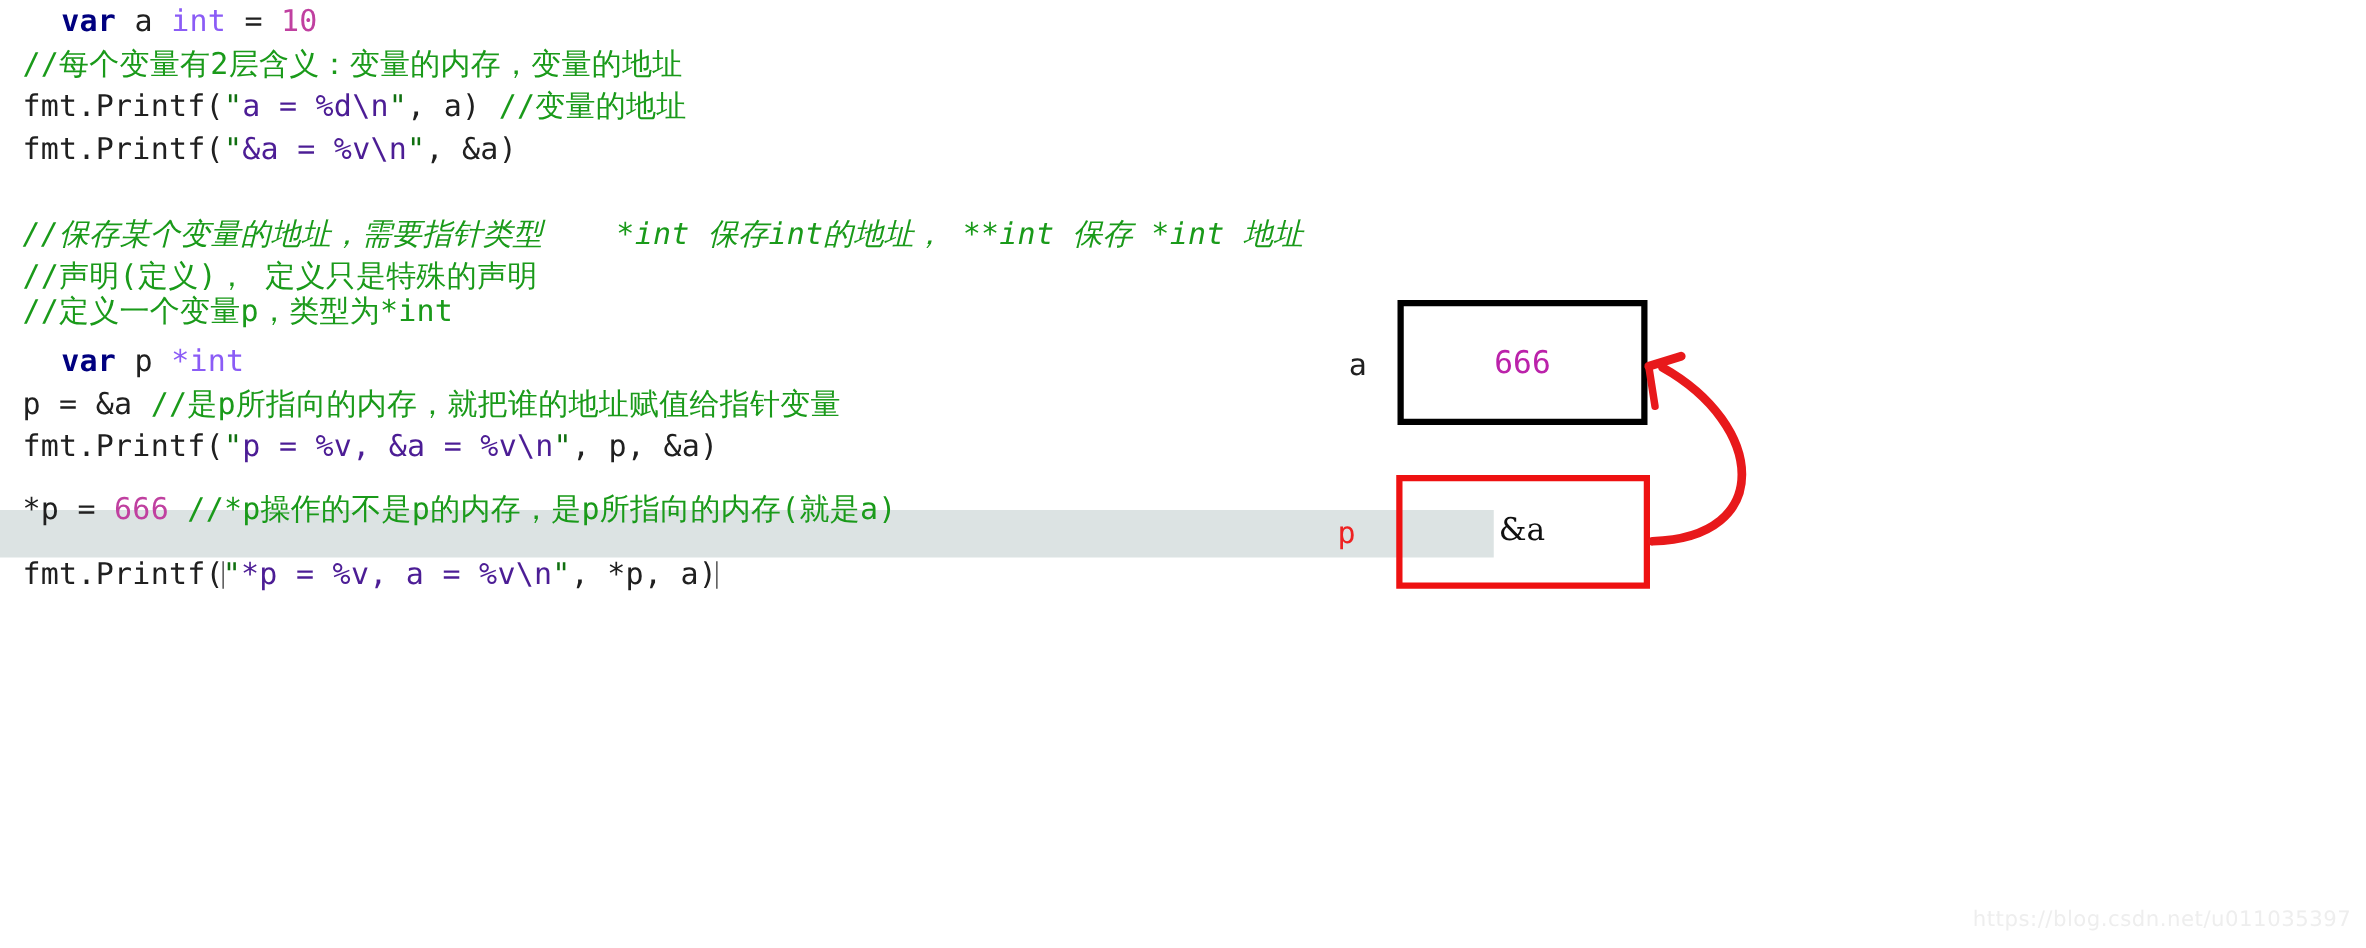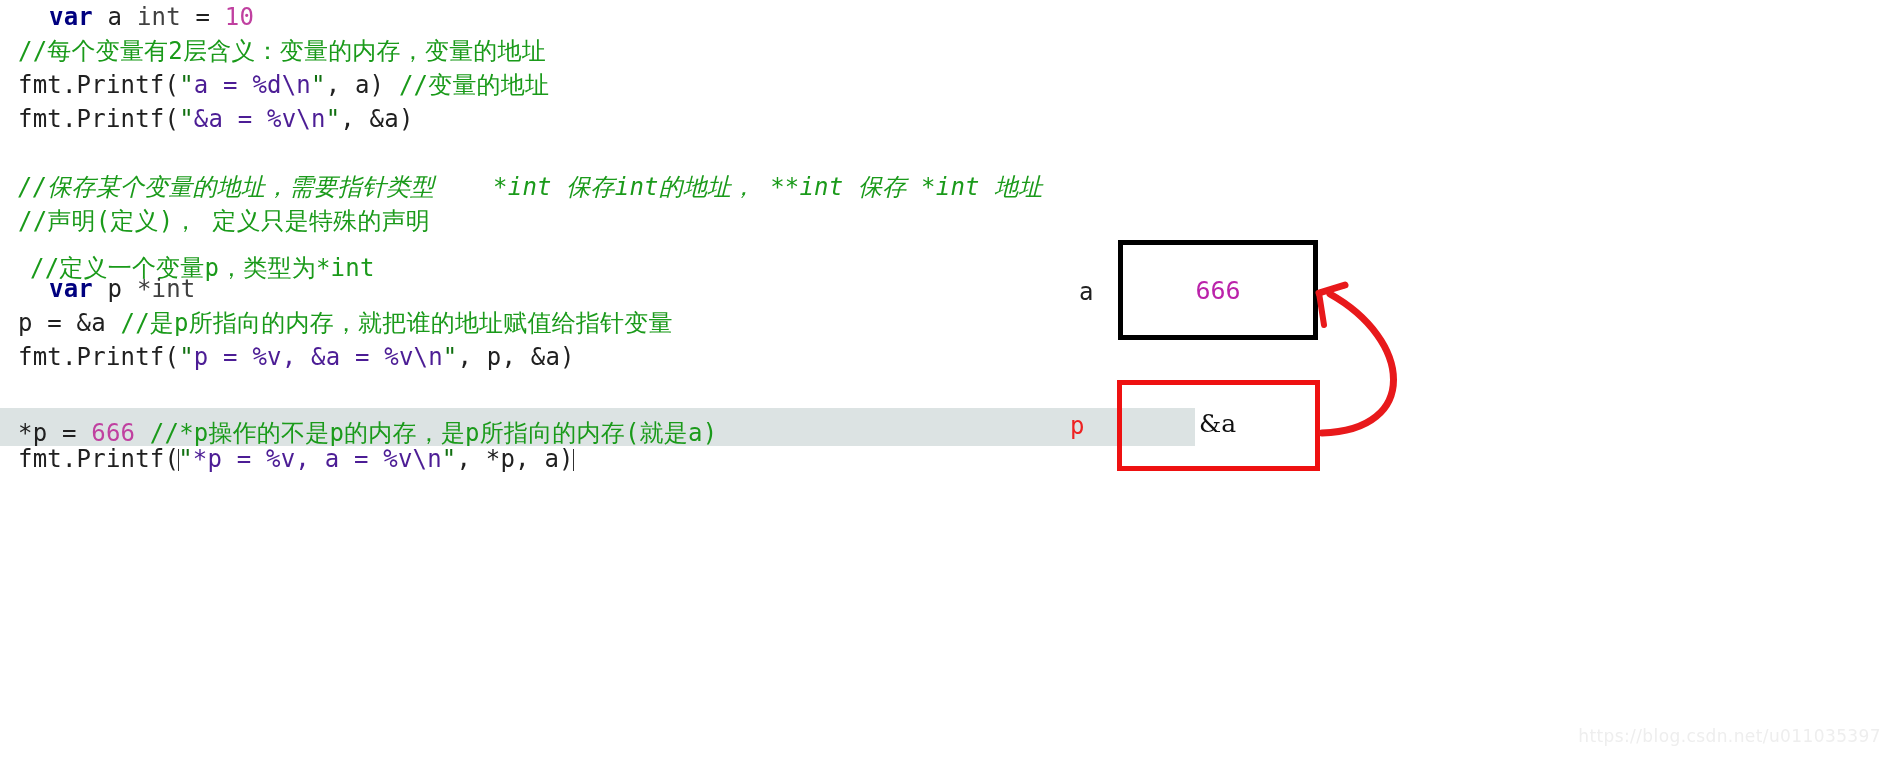--- a/index.html
+++ b/index.html
@@ -43,21 +43,21 @@
     position: absolute;
     left: 0;
     top: 408px;
     width: 1195px;
     height: 38px;
     background: #dce3e3;
   }
 
   
   .tok-kw      { color: #00007f; font-weight: bold; margin-left: 31px; }
-  .tok-type    { color: #404040; }
+  .tok-type    { color: #8b5cf6; }
   .tok-plain   { color: #202020; }
   .tok-num     { color: #c040a0; margin-top: 24px; }
   .tok-str     { color: #4c1d95; }
   .tok-quote   { color: #107010; }
   .tok-comment { color: #1a9a1a; }
   .tok-punct   { color: #202020; }
 
   
   .caret {
     display: inline-block;
@@ -143,26 +143,26 @@
 <div id="code-area">
   <div id="highlight-band"></div>
   <div id="code-lines">
       <div class="code-line" style="top: 0px;"><span class="tok-kw">var</span><span class="tok-plain"> </span><span class="tok-plain">a</span><span class="tok-plain"> </span><span class="tok-type">int</span><span class="tok-punct"> = </span><span class="tok-num">10</span></div>
       <div class="code-line" style="top: 34px;"><span class="tok-comment">//每个变量有2层含义：变量的内存，变量的地址</span></div>
       <div class="code-line" style="top: 68px;"><span class="tok-plain">fmt.Printf(</span><span class="tok-quote">"</span><span class="tok-str">a = %d\n</span><span class="tok-quote">"</span><span class="tok-plain">, a) </span><span class="tok-comment">//变量的地址</span></div>
       <div class="code-line" style="top: 102px;"><span class="tok-plain">fmt.Printf(</span><span class="tok-quote">"</span><span class="tok-str">&amp;a = %v\n</span><span class="tok-quote">"</span><span class="tok-plain">, &amp;a)</span></div>
       <div class="code-line blank" style="top: 136px;"></div>
       <div class="code-line" style="top: 170px; font-style: italic;"><span class="tok-comment">//保存某个变量的地址，需要指针类型    *int 保存int的地址， **int 保存 *int 地址</span></div>
       <div class="code-line" style="top: 204px;"><span class="tok-comment">//声明(定义)， 定义只是特殊的声明</span></div>
-      <div class="code-line" style="top: 251px; margin-left: 12px;"><span class="tok-comment">//定义一个变量p，类型为*int</span></div>
+      <div class="code-line" style="top: 232px;"><span class="tok-comment">//定义一个变量p，类型为*int</span></div>
       <div class="code-line" style="top: 272px;"><span class="tok-kw">var</span><span class="tok-plain"> p </span><span class="tok-type">*int</span></div>
       <div class="code-line" style="top: 306px;"><span class="tok-plain">p = &amp;a </span><span class="tok-comment">//是p所指向的内存，就把谁的地址赋值给指针变量</span></div>
       <div class="code-line" style="top: 340px;"><span class="tok-plain">fmt.Printf(</span><span class="tok-quote">"</span><span class="tok-str">p = %v, &amp;a = %v\n</span><span class="tok-quote">"</span><span class="tok-plain">, p, &amp;a)</span></div>
       <div class="code-line blank" style="top: 374px;"></div>
-      <div class="code-line" style="top: 416px; text-align: right;"><span class="tok-plain">*p = </span><span class="tok-num">666</span><span class="tok-plain"> </span><span class="tok-comment">//*p操作的不是p的内存，是p所指向的内存(就是a)</span></div>
+      <div class="code-line" style="top: 390px; text-align: right;"><span class="tok-plain">*p = </span><span class="tok-num">666</span><span class="tok-plain"> </span><span class="tok-comment">//*p操作的不是p的内存，是p所指向的内存(就是a)</span></div>
       <div class="code-line" style="top: 442px;"><span class="tok-plain">fmt.Printf(</span><span class="caret"></span><span class="tok-quote">"</span><span class="tok-str">*p = %v, a = %v\n</span><span class="tok-quote">"</span><span class="tok-plain">, *p, a)</span><span class="caret"></span></div>
     </div>
 </div>
 
 <div id="diagram">
 
   <div class="box-label" id="label-a">a</div>
 
   <div class="mem-box" id="box-a">
     <div class="box-value" id="box-a-value">666</div>

